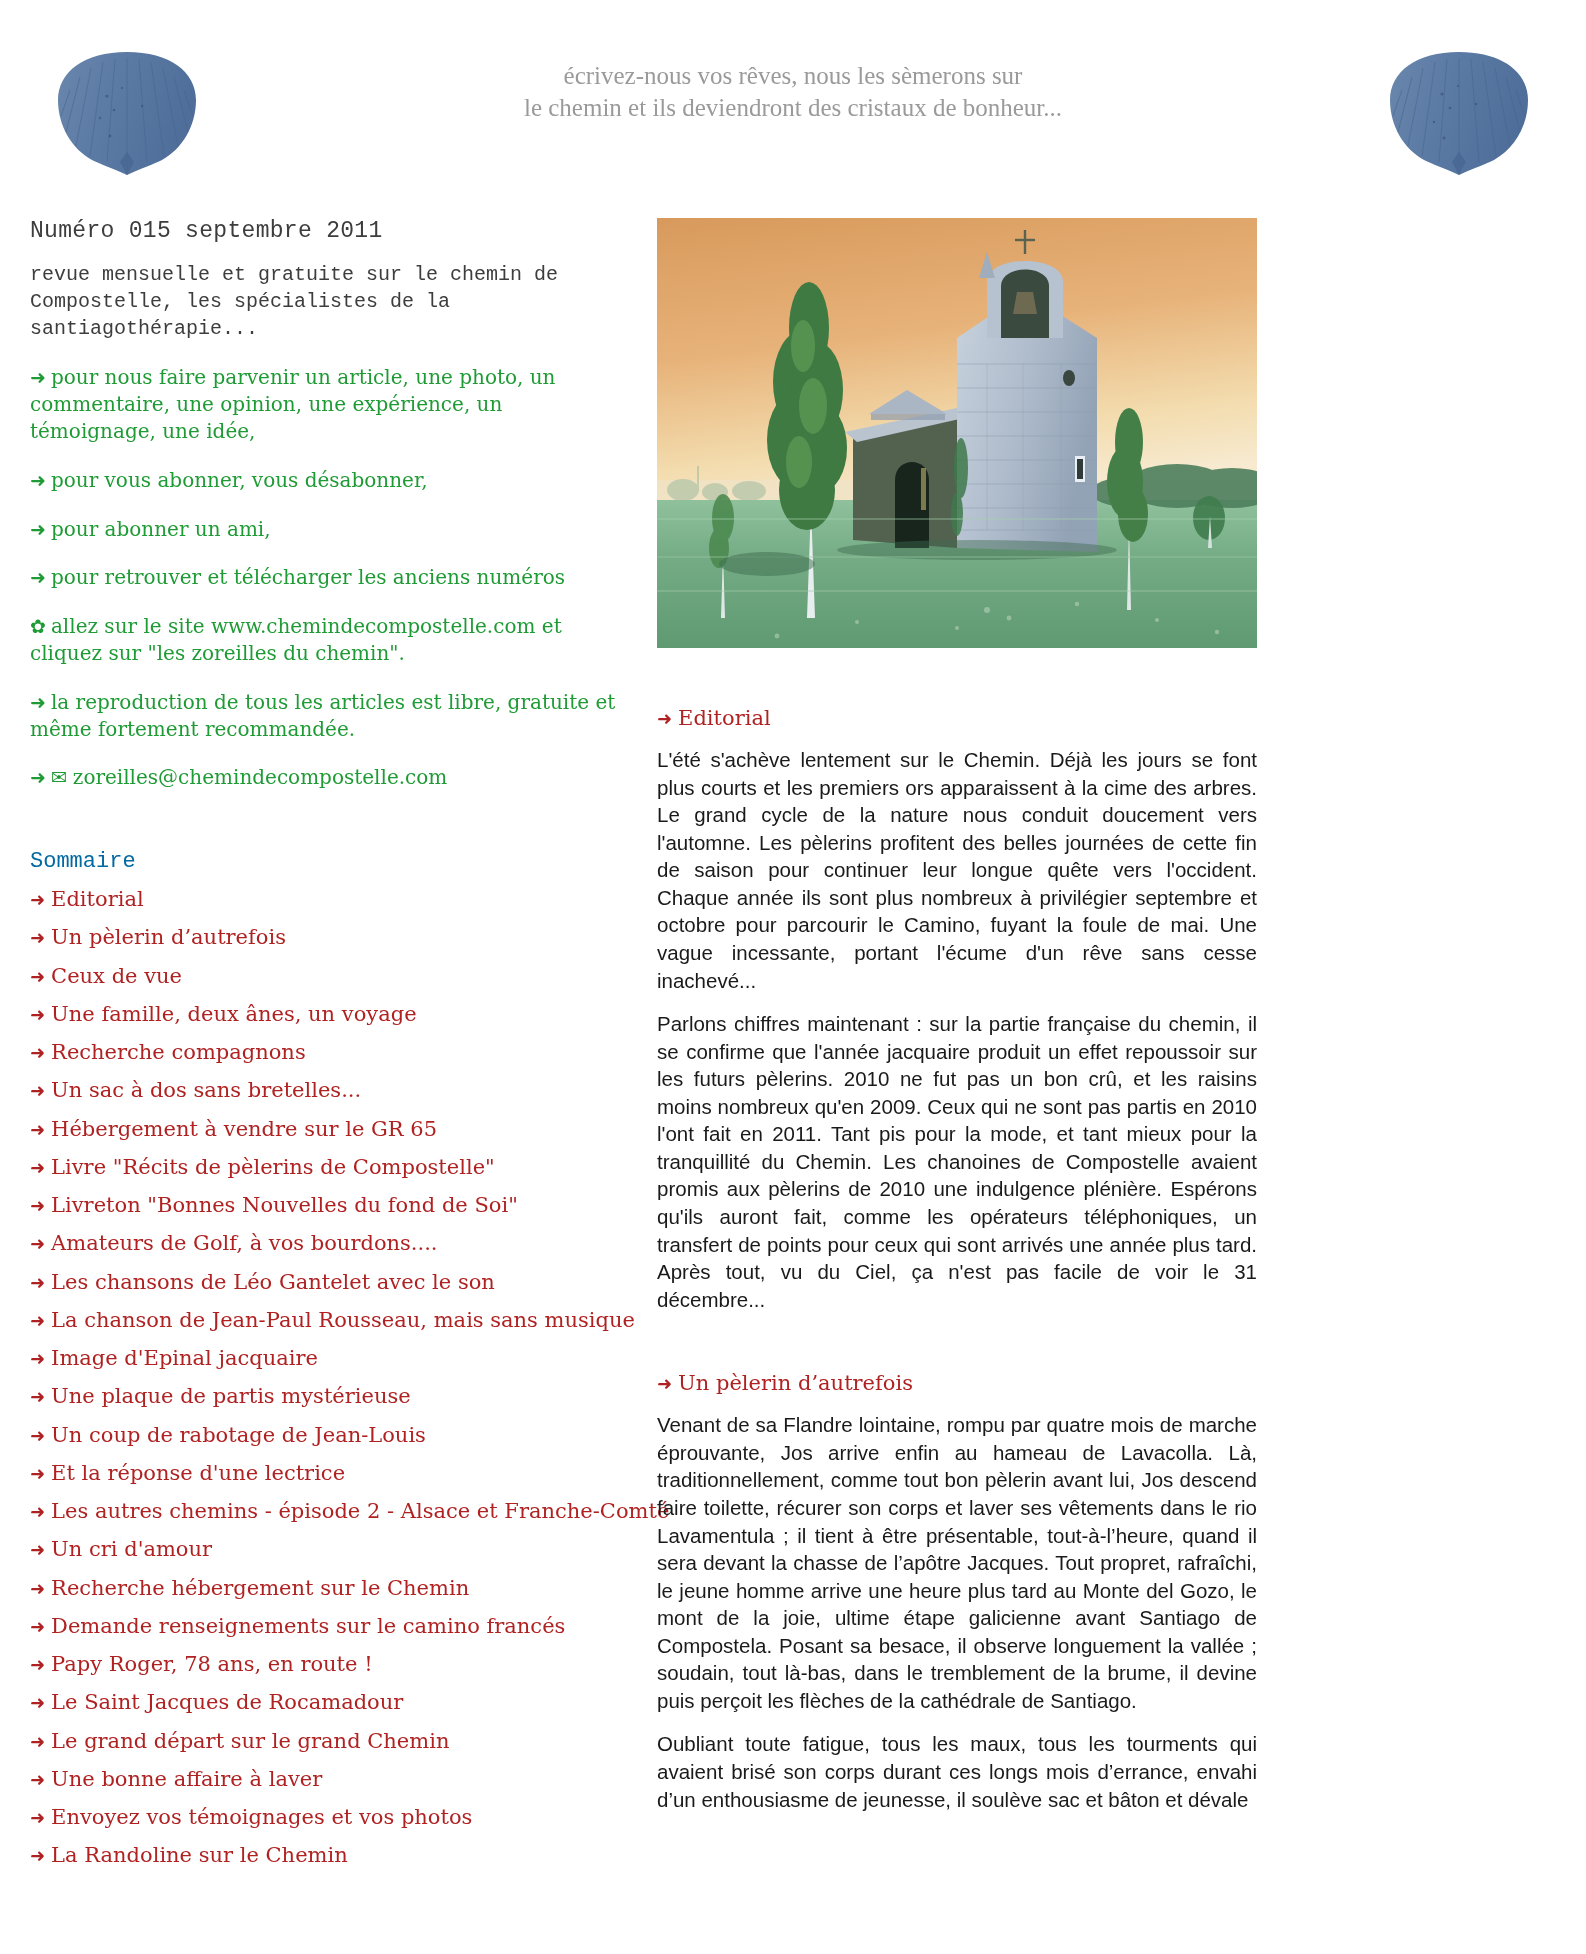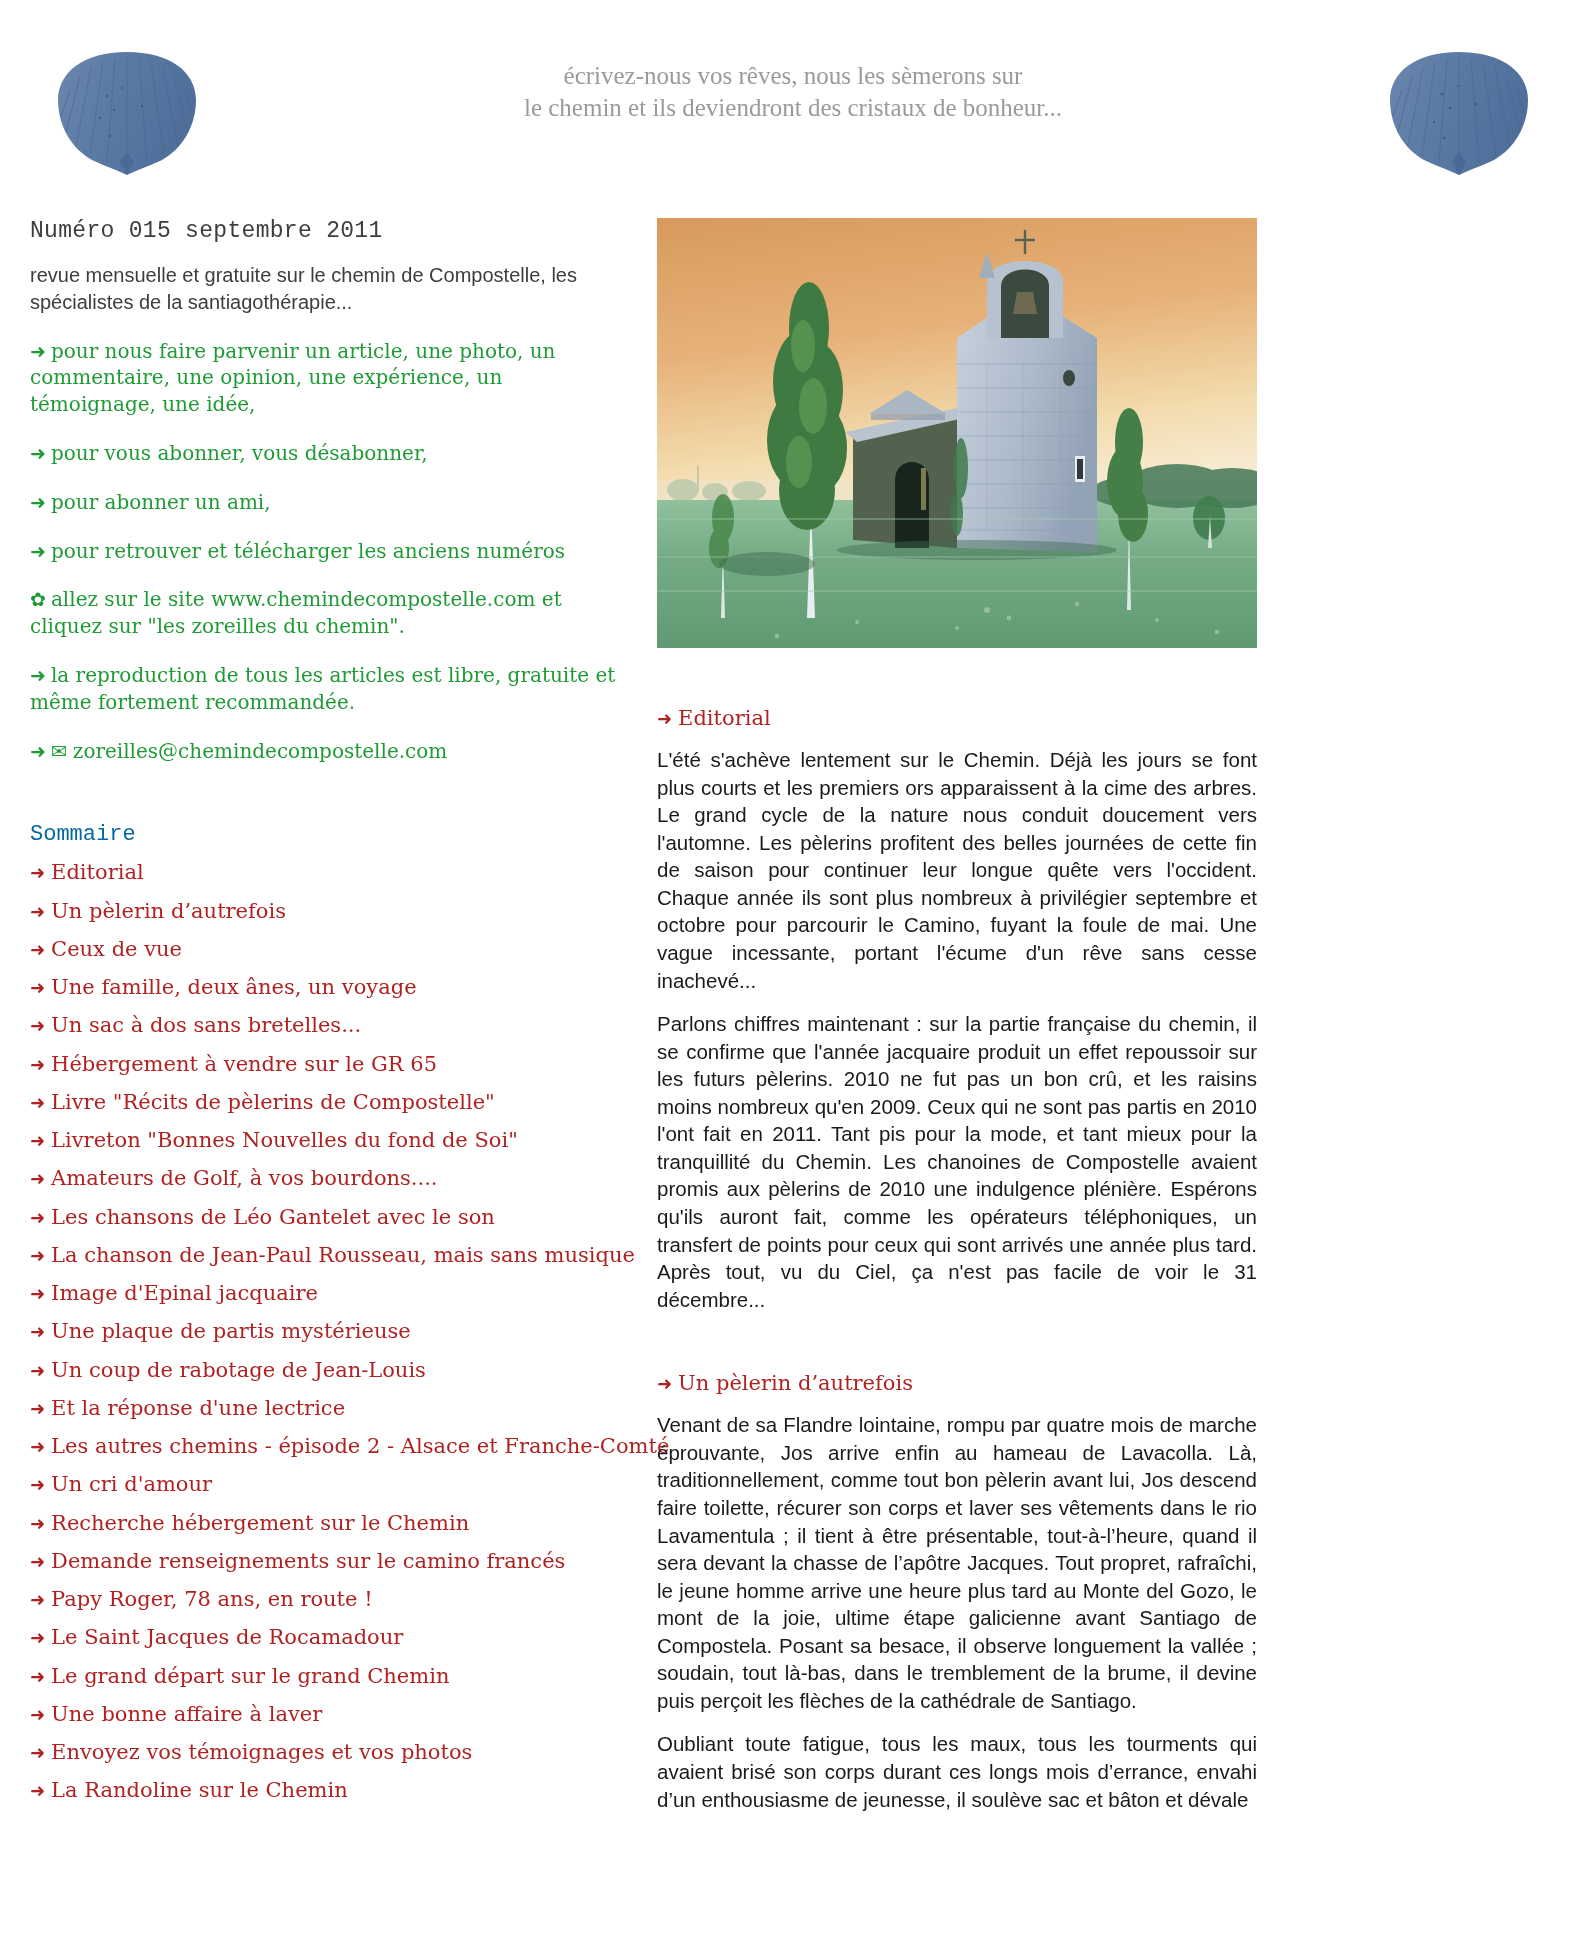--- a/index.html
+++ b/index.html
@@ -78,21 +78,21 @@
 
   
   .issue {
     font-family: Liberation Mono, monospace;
     font-size: 23px;
     color: #3d3d3d;
     margin: 22px 0 0 0;
     letter-spacing: 0.3px;
   }
   .blurb {
-    font-family: Liberation Sans, sans-serif;
+    font-family: Liberation Mono, monospace;
     font-size: 20px;
     color: #3d3d3d;
     line-height: 1.34;
     margin: 18px 0 0 0;
   }
   .green-line {
     font-family: "DejaVu Serif", serif;
     font-size: 20px;
     color: #1f9b35;
     line-height: 1.34;
@@ -270,20 +270,21 @@
       <div class="green-line">
         <span class="mk">➜</span><span class="env">✉</span><span>zoreilles@chemindecompostelle.com</span>
       </div>
 
       <div class="sommaire-title">Sommaire</div>
       <ul class="toc">
         <li><span class="mk">➜</span><span>Editorial</span></li>
         <li><span class="mk">➜</span><span>Un pèlerin d’autrefois</span></li>
         <li><span class="mk">➜</span><span>Ceux de vue</span></li>
         <li><span class="mk">➜</span><span>Une famille, deux ânes, un voyage</span></li>
+        <li><span class="mk">➜</span><span>Recherche compagnons</span></li>
         <li><span class="mk">➜</span><span>Un sac à dos sans bretelles...</span></li>
         <li><span class="mk">➜</span><span>Hébergement à vendre sur le GR 65</span></li>
         <li><span class="mk">➜</span><span>Livre "Récits de pèlerins de Compostelle"</span></li>
         <li><span class="mk">➜</span><span>Livreton "Bonnes Nouvelles du fond de Soi"</span></li>
         <li><span class="mk">➜</span><span>Amateurs de Golf, à vos bourdons....</span></li>
         <li><span class="mk">➜</span><span>Les chansons de Léo Gantelet avec le son</span></li>
         <li><span class="mk">➜</span><span>La chanson de Jean-Paul Rousseau, mais sans musique</span></li>
         <li><span class="mk">➜</span><span>Image d'Epinal jacquaire</span></li>
         <li><span class="mk">➜</span><span>Une plaque de partis mystérieuse</span></li>
         <li><span class="mk">➜</span><span>Un coup de rabotage de Jean-Louis</span></li>

